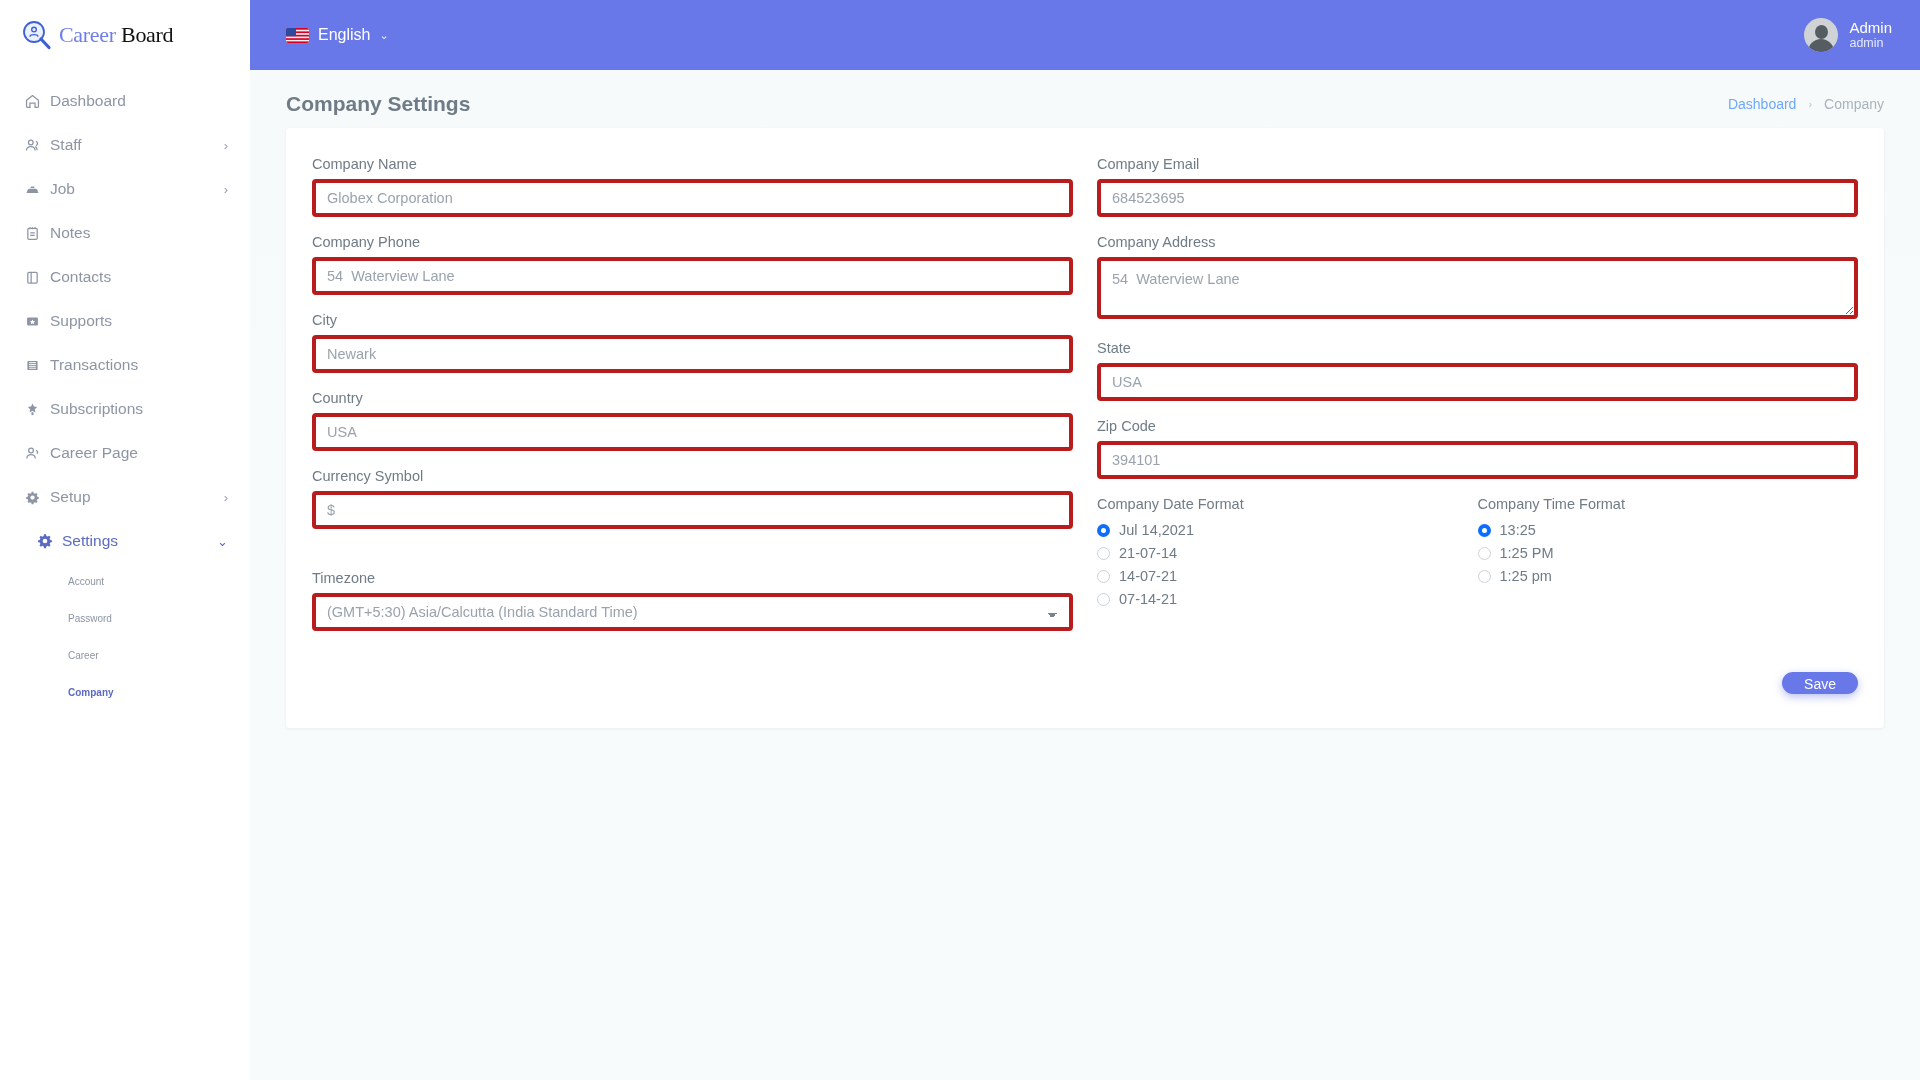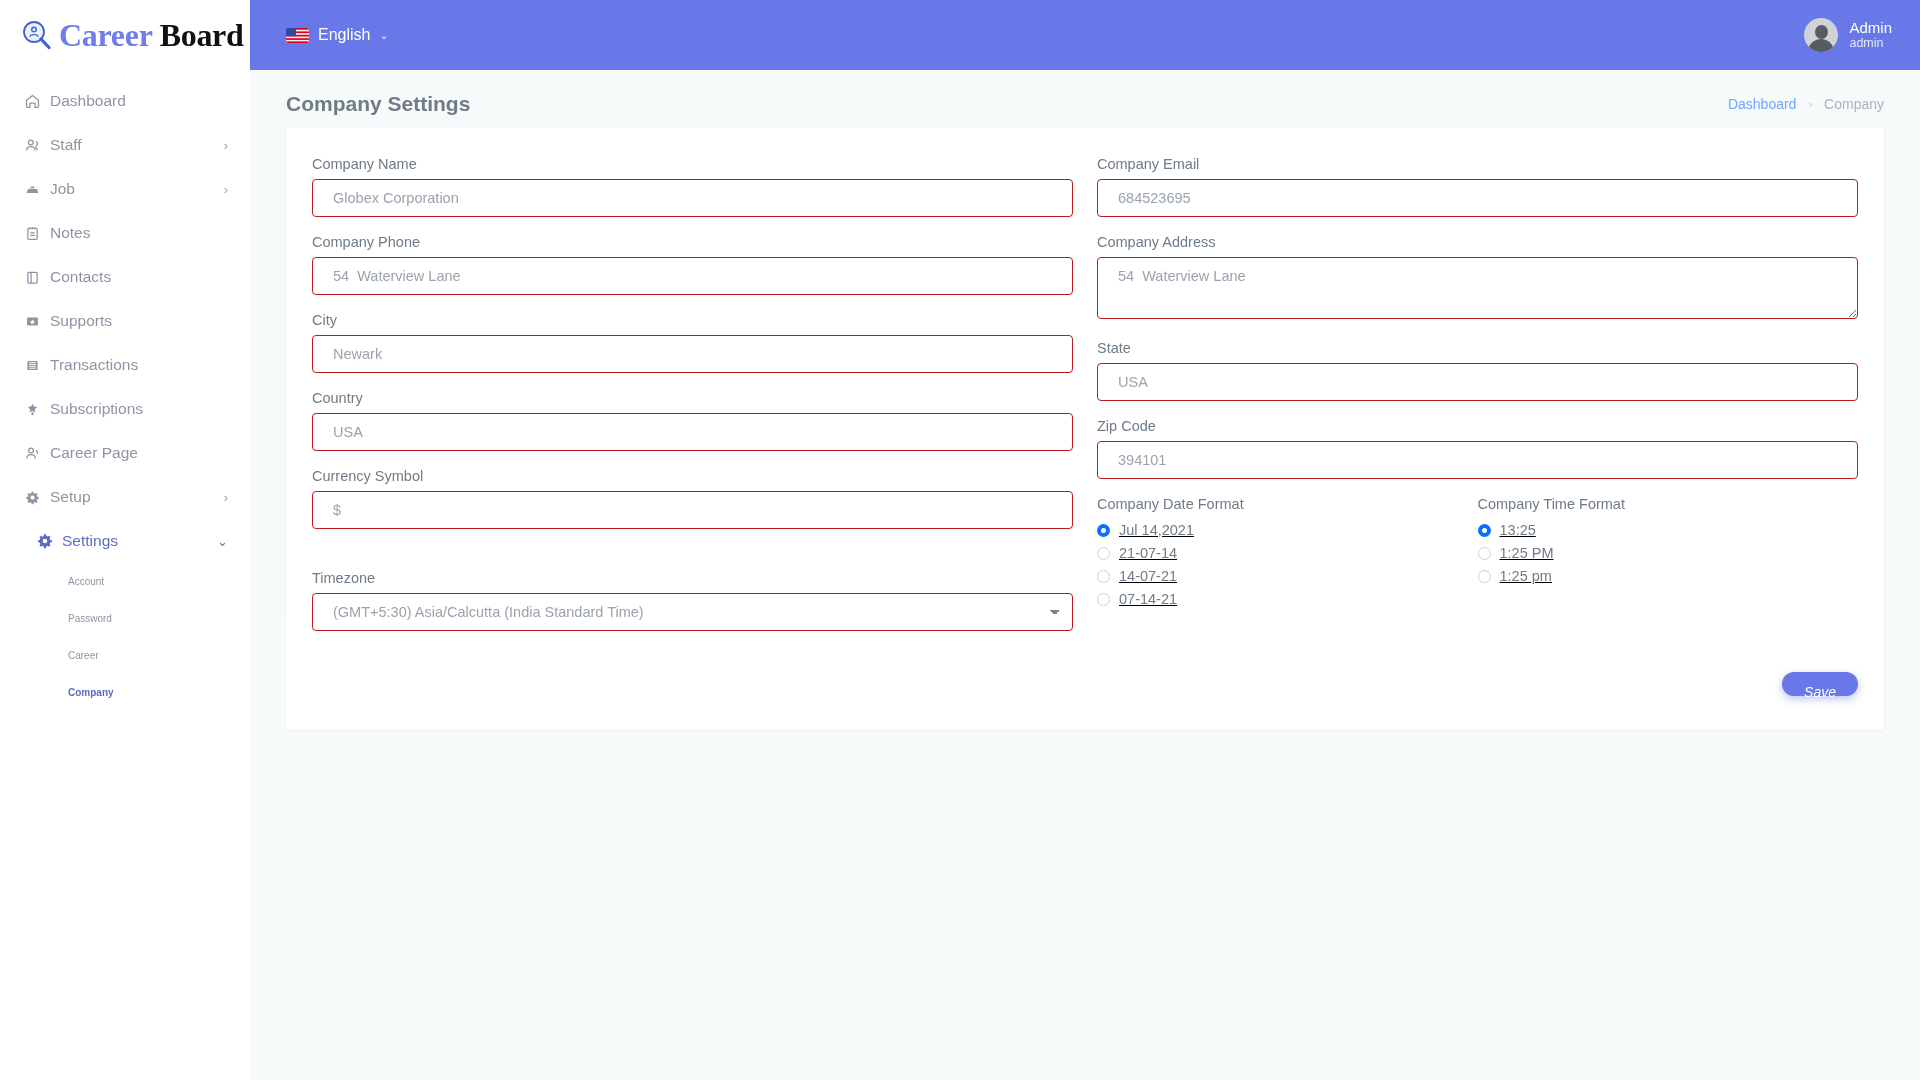--- a/index.html
+++ b/index.html
@@ -16,21 +16,21 @@
     width: 250px; min-width: 250px; height: 1080px;
     background: #ffffff;
     position: relative; z-index: 5;
     padding-top: 0;
   }
   .logo-wrap {
     height: 70px; display: flex; align-items: center;
     padding-left: 22px; gap: 7px;
   }
   .logo-mark { width: 30px; height: 30px; position: relative; flex: 0 0 auto; }
-  .logo-text { font-family: "Liberation Serif", serif; font-size: 32px; font-weight: 700; letter-spacing:-0.3px; white-space: nowrap; }
+  .logo-text { font-family: "Liberation Serif", serif; font-size: 22px; font-weight: 400; letter-spacing:-0.3px; white-space: nowrap; }
   .logo-text .c1 { color: #6f7ee8; }
   .logo-text .c2 { color: #111111; }
 
   .nav { margin-top: 9px; }
   .nav-item {
     display: flex; align-items: center;
     height: 44px; padding: 0 22px 0 24px;
     color: #8d95a5; font-size: 15.5px; cursor: pointer;
     position: relative;
   }
@@ -82,53 +82,52 @@
     margin: 0 36px 0 36px; background:#fff; border-radius:3px;
     box-shadow: 0 1px 3px rgba(50,70,90,.07);
     padding: 28px 26px 34px 26px;
   }
   .grid { display:flex; gap:24px; }
   .col { flex: 1 1 0; min-width: 0; }
 
   .field { margin-bottom: 17px; }
   .lab { display:block; font-size:14.5px; color:#6f7b86; margin-bottom: 7px; }
   .inp {
-    width: 100%; height: 38px; border:1px solid #b91c1c; border-radius:4px;
-    padding: 0 20px; font-size:14.5px; color:#9aa3ad; background:#fff;
+    width: 100%; height: 38px; border:4px solid #b91c1c; border-radius:4px;
+    padding: 0 11px; font-size:14.5px; color:#9aa3ad; background:#fff;
     font-family:"Liberation Sans", sans-serif; outline:none;
   }
   .inp::placeholder { color:#9aa3ad; }
   textarea.inp { height: 62px; padding-top:9px; resize: vertical; line-height:1.3; }
   select.inp { color:#9aa3ad; appearance:none; -webkit-appearance:none;
     background-image:
       linear-gradient(45deg, transparent 50%, #7a828c 50%),
       linear-gradient(135deg, #7a828c 50%, transparent 50%);
     background-position: calc(100% - 17px) 16px, calc(100% - 12px) 16px;
     background-size: 5px 5px, 5px 5px; background-repeat: no-repeat; cursor:pointer; }
 
   .spacer-lg { height: 24px; }
 
   .fmt-row { display:flex; }
   .fmt-col { flex: 1 1 0; }
-  .radio-line { display:flex; align-items:center; gap:9px; height: 18px; margin-bottom: 0px; cursor:pointer;text-decoration:underline;}
+  .radio-line { display:flex; align-items:center; gap:9px; height: 18px; margin-bottom: 0px; cursor:pointer;}
   .radio-line + .radio-line { margin-top: 0px; }
   .rad {
     width:13px;height:13px;border-radius:50%;border:1px solid #ccd2d8;
     background:#fff; flex:0 0 auto; position:relative;
   }
   .rad.on { border: 4px solid #0d6efd; background:#fff; }
   .radio-line .rl-t { font-size:14.5px; color:#6f7b86; }
   .radio-block { margin-top: 9px; display:flex; flex-direction:column; gap:5px; }
   .save-row { display:flex; justify-content:flex-end; margin-top: 24px; }
   .btn-save {
     background:#6878e8; color:#fff; border:none; border-radius:19px;
-    height: 22px; padding: 12px 22px; font-size:14px; cursor:pointer;
+    height: 22px; padding: 4px 22px; font-size:14px; cursor:pointer;
     font-family:"Liberation Sans", sans-serif;
     box-shadow: 0 3px 9px rgba(104,120,232,.45);
-    font-style: italic;
   }
   svg { display:block; }
 </style>
 </head>
 <body>
 
 <div class="app">
 
   <aside class="sidebar">
     <div class="logo-wrap">

